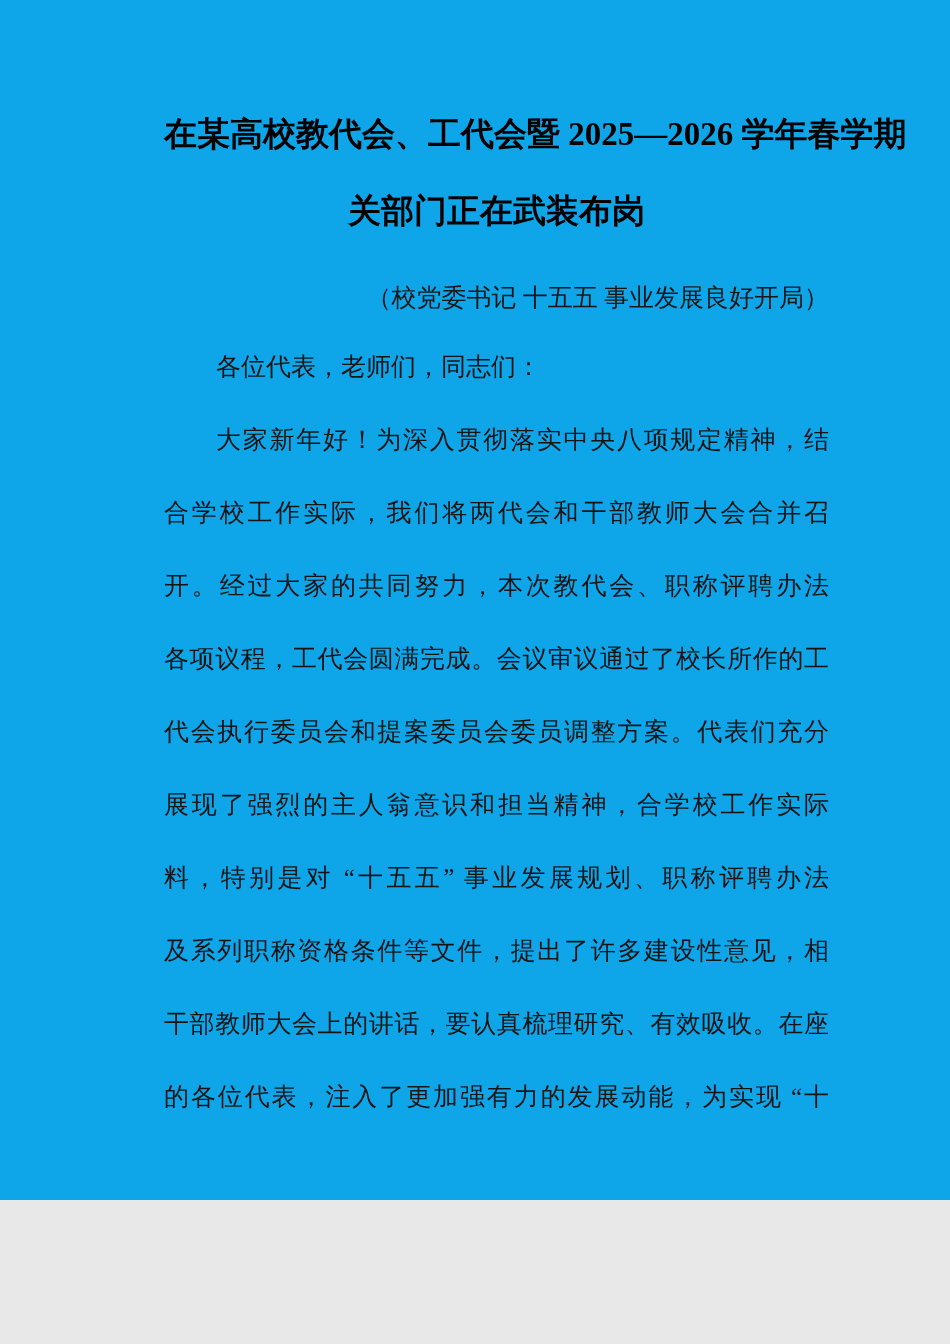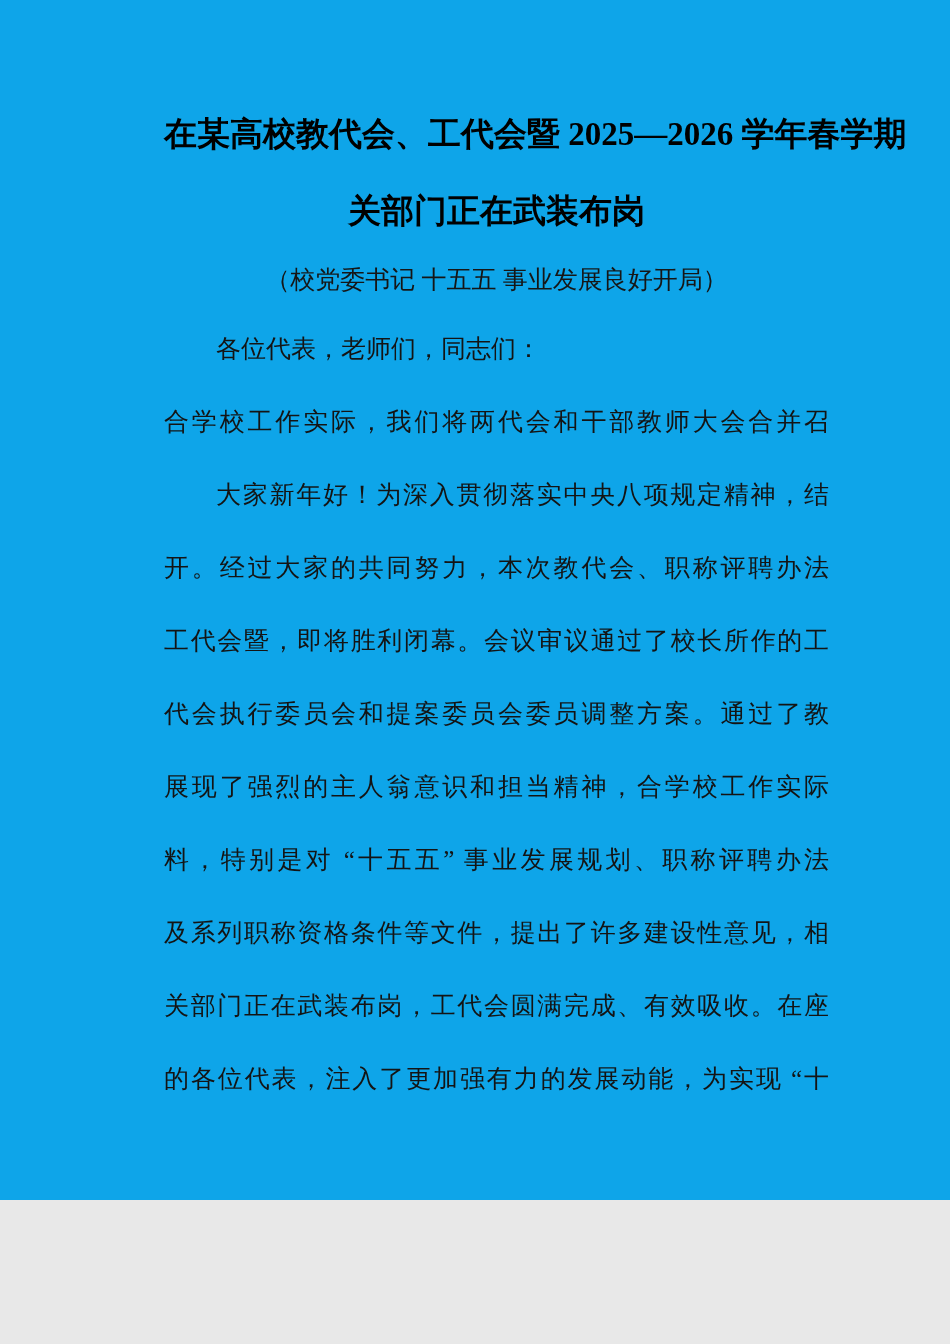--- a/index.html
+++ b/index.html
@@ -28,22 +28,22 @@
     text-align: center;
     font-size: 33px;
     font-weight: 700;
     color: #000000;
   }
   .title-line {
     line-height: 77px;
     white-space: nowrap;
   }
   .doc-subtitle {
-    margin-top: 12px;
-    text-align: center;
+    margin-top: 30px;
+    text-align: right;
     font-size: 25px;
     font-weight: 400;
     line-height: 36px;
     color: #161616;
     white-space: nowrap;
   }
   .doc-body {
     margin-top: 14px;
   }
   .bline {
@@ -71,26 +71,26 @@
 
     <h1 class="doc-title">
       <div class="title-line">在某高校教代会、工代会暨 2025—2026 学年春学期</div>
       <div class="title-line">关部门正在武装布岗</div>
     </h1>
 
     <div class="doc-subtitle">（校党委书记 十五五 事业发展良好开局）</div>
 
     <div class="doc-body">
       <div class="bline indent nojust">各位代表，老师们，同志们：</div>
+      <div class="bline indent">大家新年好！为深入贯彻落实中央八项规定精神，结</div>
       <div class="bline">合学校工作实际，我们将两代会和干部教师大会合并召</div>
-      <div class="bline indent">大家新年好！为深入贯彻落实中央八项规定精神，结</div>
       <div class="bline">开。经过大家的共同努力，本次教代会、职称评聘办法</div>
-      <div class="bline">工代会暨，即将胜利闭幕。会议审议通过了校长所作的工</div>
-      <div class="bline">代会执行委员会和提案委员会委员调整方案。通过了教</div>
+      <div class="bline">各项议程，工代会圆满完成。会议审议通过了校长所作的工</div>
+      <div class="bline">代会执行委员会和提案委员会委员调整方案。代表们充分</div>
       <div class="bline">展现了强烈的主人翁意识和担当精神，合学校工作实际</div>
       <div class="bline">料，特别是对 “十五五” 事业发展规划、职称评聘办法</div>
       <div class="bline">及系列职称资格条件等文件，提出了许多建设性意见，相</div>
-      <div class="bline">关部门正在武装布岗，工代会圆满完成、有效吸收。在座</div>
+      <div class="bline">干部教师大会上的讲话，要认真梳理研究、有效吸收。在座</div>
       <div class="bline">的各位代表，注入了更加强有力的发展动能，为实现 “十</div>
     </div>
 
   </div>
 </div>
 
 </body></html>

